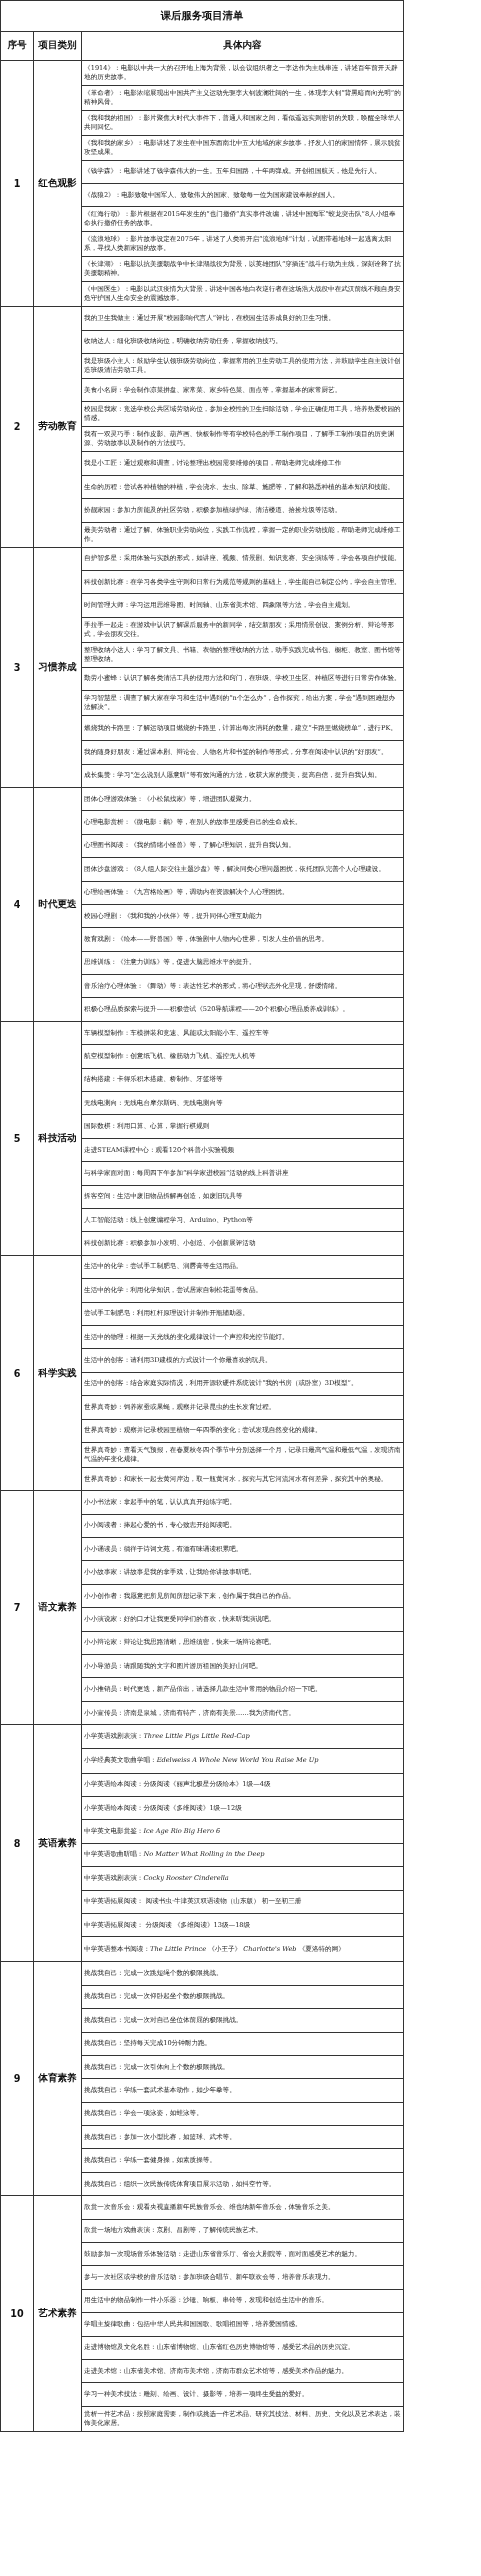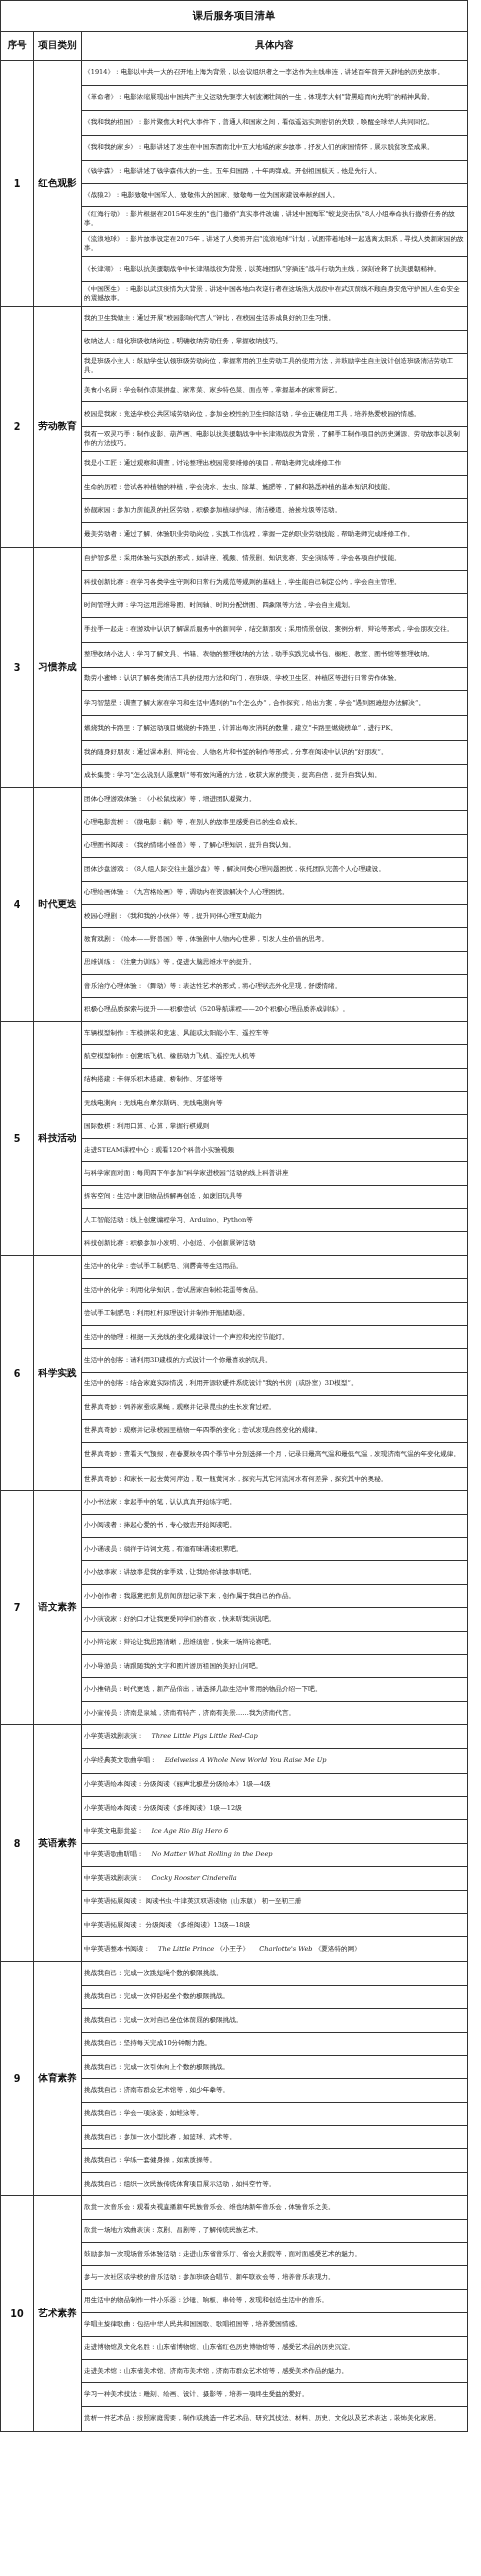--- a/index.html
+++ b/index.html
@@ -1,18 +1,18 @@
 <!DOCTYPE html>
 <html style="font-size:11px"><head>
   <meta charset="utf-8">
   <style>
     html, body { margin: 0; padding: 0; background: #ffffff; }
     body { width: 482px; font-family: "DejaVu Serif", "Liberation Serif", serif; color: #111; }
     table.sheet {
-      width: 468px;
+      width: 404px;
       border-collapse: collapse;
       table-layout: fixed;
       border: 1.4px solid #222;
     }
     table.sheet td, table.sheet th {
       border: 1px solid #333;
       padding: 0;
     }
     .title-cell {
       height: 30px;
@@ -36,21 +36,21 @@
     }
     .item-cell {
       font-size: 6.6px;
       line-height: 9px;
       padding: 2.1px 1.4px 2.1px 2.1px !important;
       color: #222;
       vertical-align: middle;
     }
     .item-cell.one { height: 23.4px; box-sizing: border-box; }
     .item-cell.two { height: 25px; box-sizing: border-box; }
-    .item-cell i { font-family: "DejaVu Serif", "Liberation Serif", serif; font-style: italic; margin-left: 8px; }
+    .item-cell i { font-family: "DejaVu Serif", "Liberation Serif", serif; font-style: italic; }
     .col-num { width: 33px; }
     .col-cat { width: 48px; }
   </style>
 </head>
 <body>
 
 <table class="sheet">
   <colgroup>
     <col class="col-num">
     <col class="col-cat">
@@ -110,21 +110,21 @@
       <tr>
         <td class="item-cell two">我是班级小主人：鼓励学生认领班级劳动岗位，掌握常用的卫生劳动工具的使用方法，并鼓励学生自主设计创造班级清洁劳动工具。</td>
       </tr>
       <tr>
         <td class="item-cell one">美食小名厨：学会制作凉菜拼盘、家常菜、家乡特色菜、面点等，掌握基本的家常厨艺。</td>
       </tr>
       <tr>
         <td class="item-cell two">校园是我家：竞选学校公共区域劳动岗位，参加全校性的卫生扫除活动，学会正确使用工具，培养热爱校园的情感。</td>
       </tr>
       <tr>
-        <td class="item-cell two">我有一双灵巧手：制作皮影、葫芦画、电影以抗美援朝战争中长津湖战役为背景，了解手工制作项目的历史渊源、劳动故事以及制作的方法技巧。</td>
+        <td class="item-cell two">我有一双灵巧手：制作皮影、葫芦画、快板制作等有学校特色的手工制作项目，了解手工制作项目的历史渊源、劳动故事以及制作的方法技巧。</td>
       </tr>
       <tr>
         <td class="item-cell one">我是小工匠：通过观察和调查，讨论整理出校园需要维修的项目，帮助老师完成维修工作</td>
       </tr>
       <tr>
         <td class="item-cell one">生命的历程：尝试各种植物的种植，学会浇水、去虫、除草、施肥等，了解和熟悉种植的基本知识和技能。</td>
       </tr>
       <tr>
         <td class="item-cell one">扮靓家园：参加力所能及的社区劳动，积极参加植绿护绿、清洁楼道、拾捡垃圾等活动。</td>
       </tr>
@@ -133,21 +133,21 @@
       </tr>
       <tr>
         <td class="num-cell" rowspan="10">3</td>
         <td class="cat-cell" rowspan="10">习惯养成</td>
         <td class="item-cell one">自护智多星：采用体验与实践的形式，如讲座、视频、情景剧、知识竞赛、安全演练等，学会各项自护技能。</td>
       </tr>
       <tr>
         <td class="item-cell one">科技创新比赛：在学习各类学生守则和日常行为规范等规则的基础上，学生能自己制定公约，学会自主管理。</td>
       </tr>
       <tr>
-        <td class="item-cell one">时间管理大师：学习运用思维导图、时间轴、时间分配饼图、四象限等方法，学会自主规划。</td>
+        <td class="item-cell one">时间管理大师：学习运用思维导图、时间轴、山东省美术馆、四象限等方法，学会自主规划。</td>
       </tr>
       <tr>
         <td class="item-cell two">手拉手一起走：在游戏中认识了解课后服务中的新同学，结交新朋友；采用情景创设、案例分析、辩论等形式，学会朋友交往。</td>
       </tr>
       <tr>
         <td class="item-cell two">整理收纳小达人：学习了解文具、书籍、衣物的整理收纳的方法，动手实践完成书包、橱柜、教室、图书馆等整理收纳。</td>
       </tr>
       <tr>
         <td class="item-cell one">勤劳小蜜蜂：认识了解各类清洁工具的使用方法和窍门，在班级、学校卫生区、种植区等进行日常劳作体验。</td>
       </tr>
@@ -334,21 +334,21 @@
       <tr>
         <td class="item-cell one">挑战我自己：完成一次对自己坐位体前屈的极限挑战。</td>
       </tr>
       <tr>
         <td class="item-cell one">挑战我自己：坚持每天完成10分钟耐力跑。</td>
       </tr>
       <tr>
         <td class="item-cell one">挑战我自己：完成一次引体向上个数的极限挑战。</td>
       </tr>
       <tr>
-        <td class="item-cell one">挑战我自己：济南市群众艺术馆等，如少年拳等。</td>
+        <td class="item-cell one">挑战我自己：学练一套武术基本动作，如少年拳等。</td>
       </tr>
       <tr>
         <td class="item-cell one">挑战我自己：学会一项泳姿，如蛙泳等。</td>
       </tr>
       <tr>
         <td class="item-cell one">挑战我自己：参加一次小型比赛，如篮球、武术等。</td>
       </tr>
       <tr>
         <td class="item-cell one">挑战我自己：学练一套健身操，如素质操等。</td>
       </tr>

